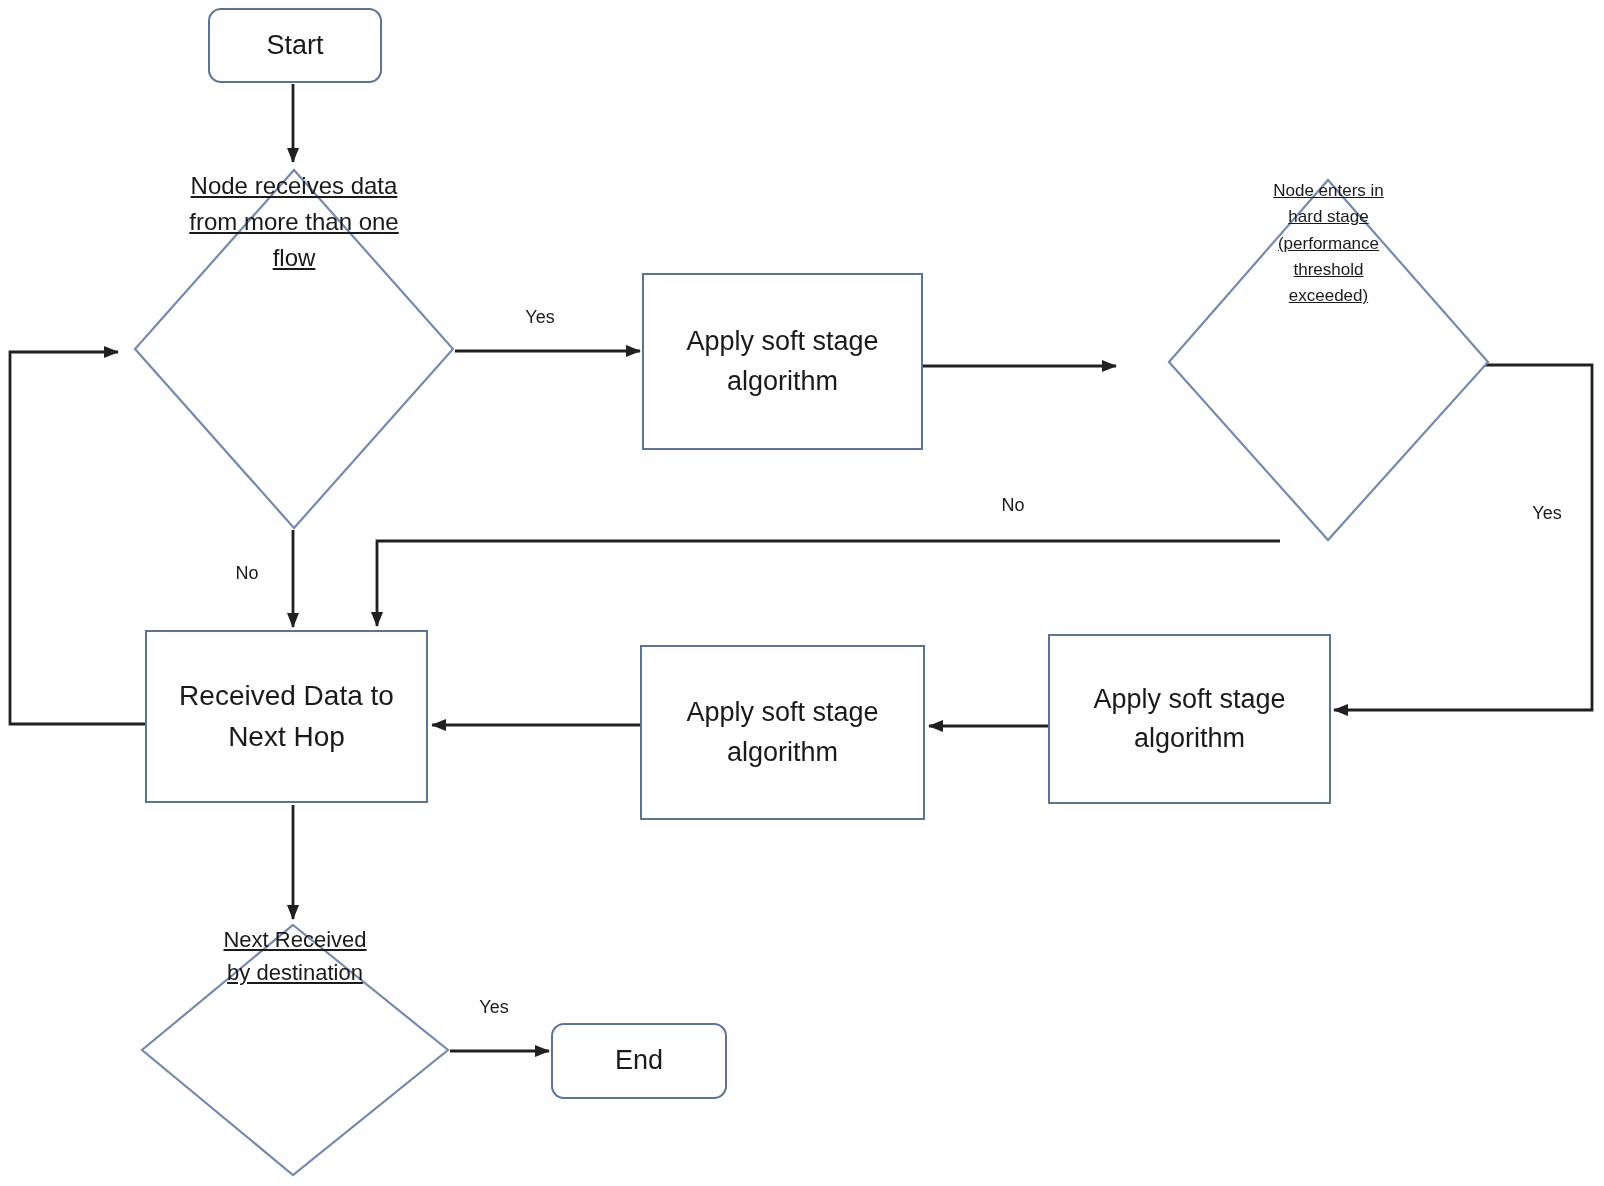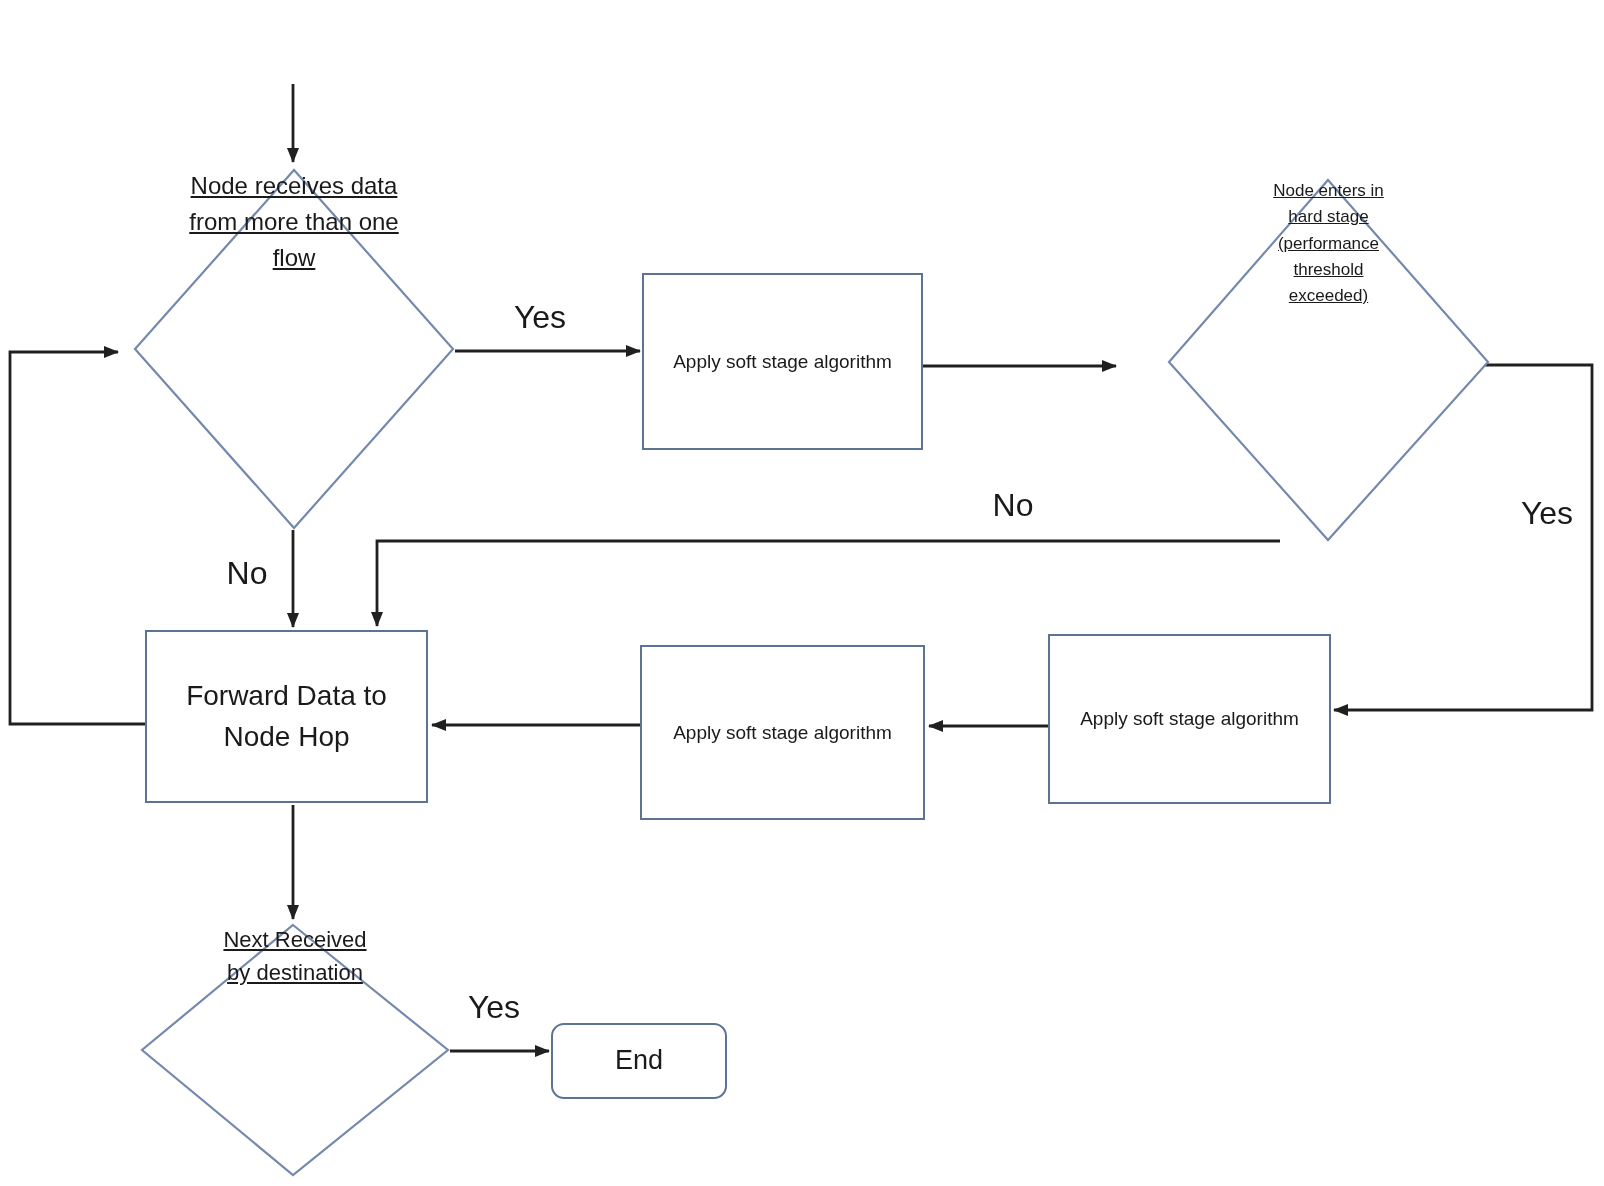--- a/index.html
+++ b/index.html
@@ -17,35 +17,35 @@
   .node {
     position: absolute;
     display: flex;
     align-items: center;
     justify-content: center;
     text-align: center;
     box-sizing: border-box;
     background: #ffffff;
     line-height: 1.45;
   }
-  .rect   { border: 2.5px solid #5c7394; font-size: 19px; }
+  .rect   { border: 2.5px solid #5c7394; font-size: 27px; }
   .pill   { border: 2.5px solid #5c7394; border-radius: 13px; font-size: 27px; }
   .diamond { background: transparent; border: none; }
   .diamond svg { position: absolute; left: 0; top: 0; }
   .dshape { fill: #ffffff; stroke: #7589ad; stroke-width: 2.2; }
   .dlabel {
     position: absolute; inset: 0;
     display: flex; align-items: flex-start; justify-content: center;
     text-align: center;
     text-decoration: underline;
   }
   .edge-label {
     position: absolute;
     transform: translate(-50%, -50%);
-    font-size: 32px;
+    font-size: 18px;
     white-space: nowrap;
     background: #ffffff;
     padding: 0 4px;
   }
   .w { display: inline-block; }
 </style>
 </head>
 <body>
 
 <div id="canvas">
@@ -62,20 +62,23 @@
     <path class="edge" marker-end="url(#arrow)" d="M293,530 L293,627"></path>
     <path class="edge" marker-end="url(#arrow)" d="M923,366 L1116,366"></path>
     <path class="edge" marker-end="url(#arrow)" d="M1443,365 L1592,365 L1592,710 L1334,710"></path>
     <path class="edge" marker-end="url(#arrow)" d="M1280,541 L377,541 L377,626"></path>
     <path class="edge" marker-end="url(#arrow)" d="M1048,726 L929,726"></path>
     <path class="edge" marker-end="url(#arrow)" d="M640,725 L432,725"></path>
     <path class="edge" marker-end="url(#arrow)" d="M293,805 L293,919"></path>
     <path class="edge" marker-end="url(#arrow)" d="M450,1051 L549,1051"></path>
   </svg>
 
+  <div class="node pill" style="left:208px; top:8px; width:174px; height:75px;">
+    <span class="w">Start</span>
+  </div>
 
   <div class="node diamond" style="left:133px; top:168px; width:322px; height:362px;">
     <svg width="322" height="362">
       <polygon class="dshape" points="161,2 320,181 161,360 2,181"></polygon>
     </svg>
     <div class="dlabel" style="font-size:24px; line-height:1.5;">
       <span class="w" style="max-width:215px;">Node receives data from more than one flow</span>
     </div>
   </div>
 
@@ -94,21 +97,21 @@
 
   <div class="node rect" style="left:1048px; top:634px; width:283px; height:170px;">
     <span class="w" style="max-width:225px;">Apply soft stage algorithm</span>
   </div>
 
   <div class="node rect" style="left:640px; top:645px; width:285px; height:175px;">
     <span class="w" style="max-width:225px;">Apply soft stage algorithm</span>
   </div>
 
   <div class="node rect" style="left:145px; top:630px; width:283px; height:173px; font-size:28px;">
-    <span class="w" style="max-width:230px;">Forward Data to Node Hop</span>
+    <span class="w" style="max-width:230px;">Received Data to Next Hop</span>
   </div>
 
   <div class="node diamond" style="left:140px; top:923px; width:310px; height:254px;">
     <svg width="310" height="254">
       <polygon class="dshape" points="153,2 308,127 153,252 2,127"></polygon>
     </svg>
     <div class="dlabel" style="font-size:22px; line-height:1.5;">
       <span class="w" style="max-width:170px;">Next Received by destination</span>
     </div>
   </div>

